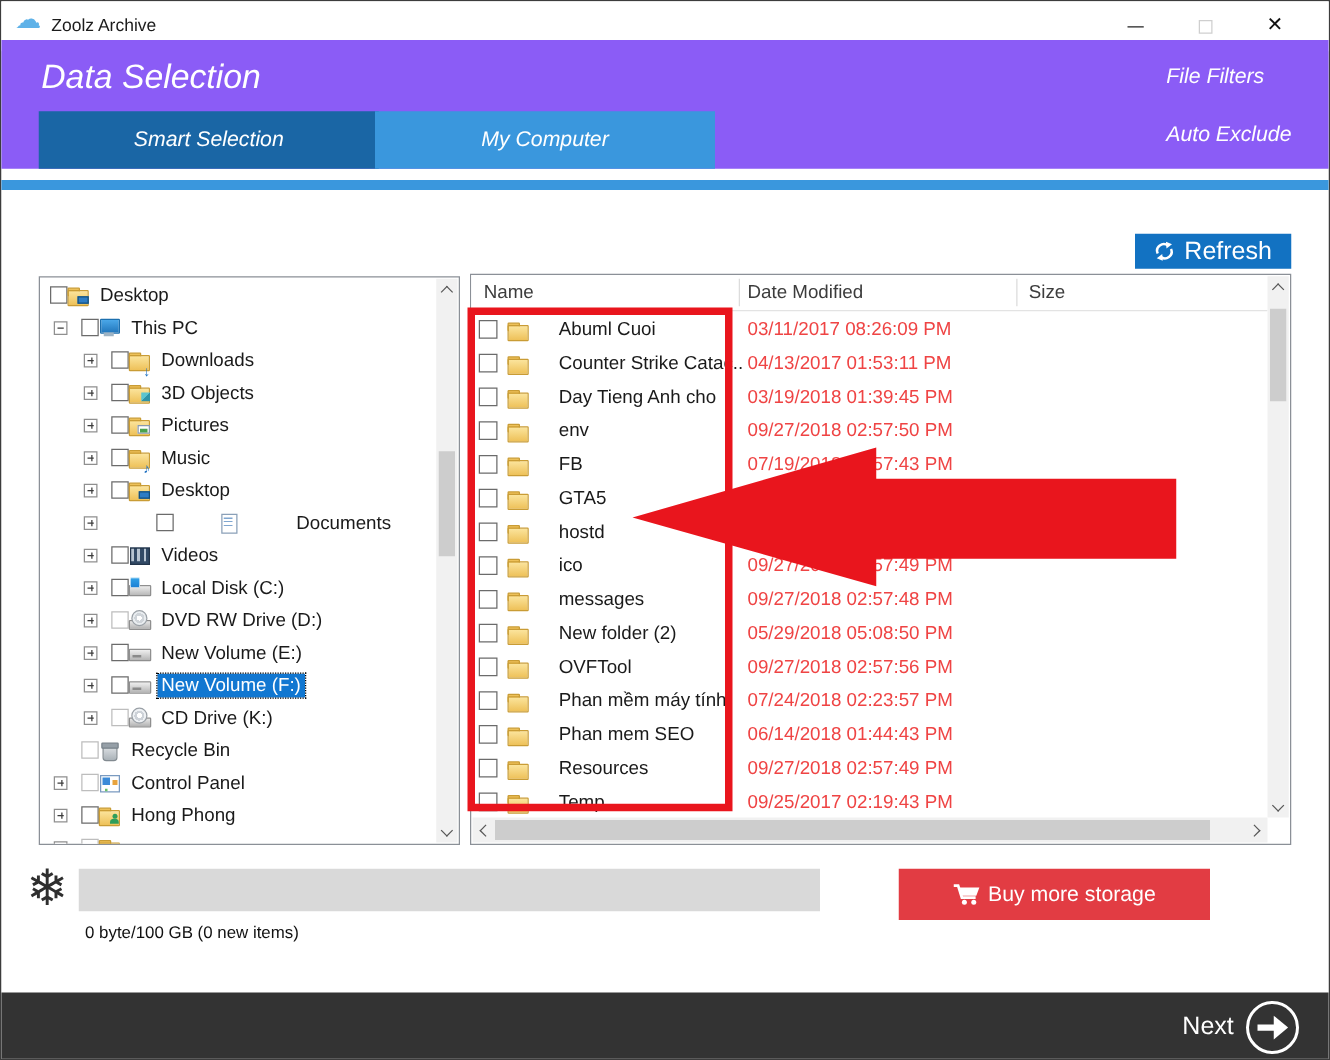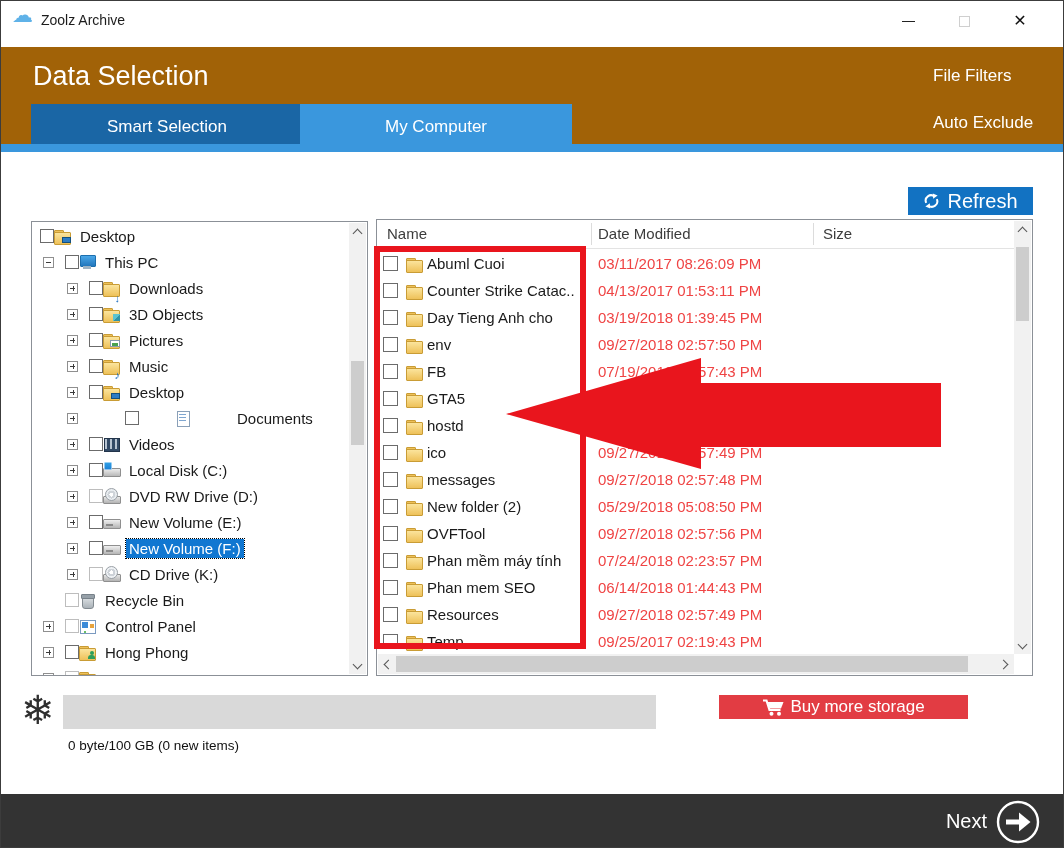--- a/index.html
+++ b/index.html
@@ -12,21 +12,21 @@
   .titlebar { position:absolute; left:0; top:0; width:100%; height:40px; background:#fff; }
   .cloud { position:absolute; left:11px; top:2px; font-size:21px; color:#5fb2e8; }
   .apptitle { position:absolute; left:40px; top:11px; font-size:14px; color:#1c1c1c; }
   .win-controls { position:absolute; right:20px; top:0; height:40px; display:flex; gap:10px; align-items:center; }
   .win-btn { width:46px; height:40px; display:flex; align-items:center; justify-content:center; cursor:pointer; }
   .glyph-min { width:13px; height:0; border-top:1.6px solid #222; display:block; }
   .glyph-max { width:11px; height:11px; border:1.4px solid #cfcfcf; display:block; }
   .glyph-close { font-size:16px; color:#111; line-height:1; }
 
   
-  .header { position:absolute; left:0; top:46px; width:100%; height:103px; background:#a16207; }
+  .header { position:absolute; left:0; top:31px; width:100%; height:103px; background:#8b5cf6;font-style:italic; }
   .h-title { position:absolute; left:32px; top:14px; font-size:27px; color:#fff; }
   .h-link { position:absolute; left:932px; color:#fff; font-size:17px; cursor:pointer; white-space:nowrap; }
   .h-link.ff { top:19px; }
   .h-link.ae { top:66px; }
   .tab { position:absolute; bottom:0; height:46px; width:272px; display:flex; align-items:center;
          justify-content:center; color:#fff; font-size:17px; cursor:pointer; }
   .tab.t0 { left:30px; background:#1a66a5; }
   .tab.t1 { left:299px; background:#3a97dd; }
   .accent-strip { position:absolute; left:0; top:143px; width:100%; height:8px; background:#3a97dd; }
 
@@ -55,21 +55,21 @@
   .lheader { position:absolute; left:0; top:0; right:18px; height:29px; background:#fff;
              border-bottom:1px solid #e3e3e3; font-size:15px; color:#3c3c3c; }
   .lh-name { position:absolute; left:10px; top:5px; }
   .lh-date { position:absolute; left:221px; top:5px; }
   .lh-size { position:absolute; left:446px; top:5px; }
   .lh-sep { position:absolute; top:3px; bottom:3px; width:1px; background:#dcdcdc; }
   .lrows { position:absolute; left:0; top:30px; right:18px; bottom:21px; overflow:hidden; }
   .lrow { position:relative; display:flex; align-items:center; height:27px; padding-left:6px;
           cursor:pointer; white-space:nowrap; }
   .lrow .cb { width:15px; height:15px; flex:0 0 15px; }
-  .fname { font-size:15px; color:#1a1a1a; margin-left:4px; }
+  .fname { font-size:15px; color:#1a1a1a; margin-left:24px; }
   .fdate { position:absolute; left:221px; font-size:15px; color:#ef4444; }
   .lrow .icon { margin-left:8px; }
 
   
   .sb-v { position:absolute; top:1px; width:17px; background:#f1f1f1; }
   .tree-panel .sb-v { right:1px; bottom:1px; }
   .list-panel .sb-v { right:1px; bottom:21px; }
   .sb-h { position:absolute; left:1px; right:18px; bottom:1px; height:20px; background:#f1f1f1; }
   .sb-btn { position:absolute; width:17px; height:17px; display:flex; align-items:center;
             justify-content:center; cursor:pointer; }
@@ -85,21 +85,21 @@
   
   .anno-box { position:absolute; left:373px; top:245px; width:212px; height:403px;
               border:6px solid #e9151d; pointer-events:none; }
   .anno-arrow { position:absolute; left:500px; top:350px; pointer-events:none; }
 
   
   .snowflake { position:absolute; left:20px; top:686px; font-size:40px; color:#2f2f2f; }
   .progress { position:absolute; left:62px; top:694px; width:593px; height:34px; background:#d9d9d9; }
   .progress-fill { height:100%; background:#3a97dd; }
   .usage { position:absolute; left:67px; top:737px; font-size:13.5px; color:#111; }
-  .buy { position:absolute; left:718px; top:694px; width:249px; height:24px; background:#e23c43;
+  .buy { position:absolute; left:718px; top:694px; width:249px; height:41px; background:#e23c43;
          display:flex; align-items:center; justify-content:center; gap:4px; color:#fff; font-size:17px;
          cursor:pointer; }
 
   
   .footer { position:absolute; left:0; top:793px; width:100%; height:55px; background:#333333; }
   .next { position:absolute; right:22px; top:0; height:55px; display:flex; align-items:center; gap:8px;
           color:#fff; font-size:20px; cursor:pointer; }
 
   
   .icon { display:inline-block; width:17px; height:16px; position:relative; flex:0 0 17px; }

